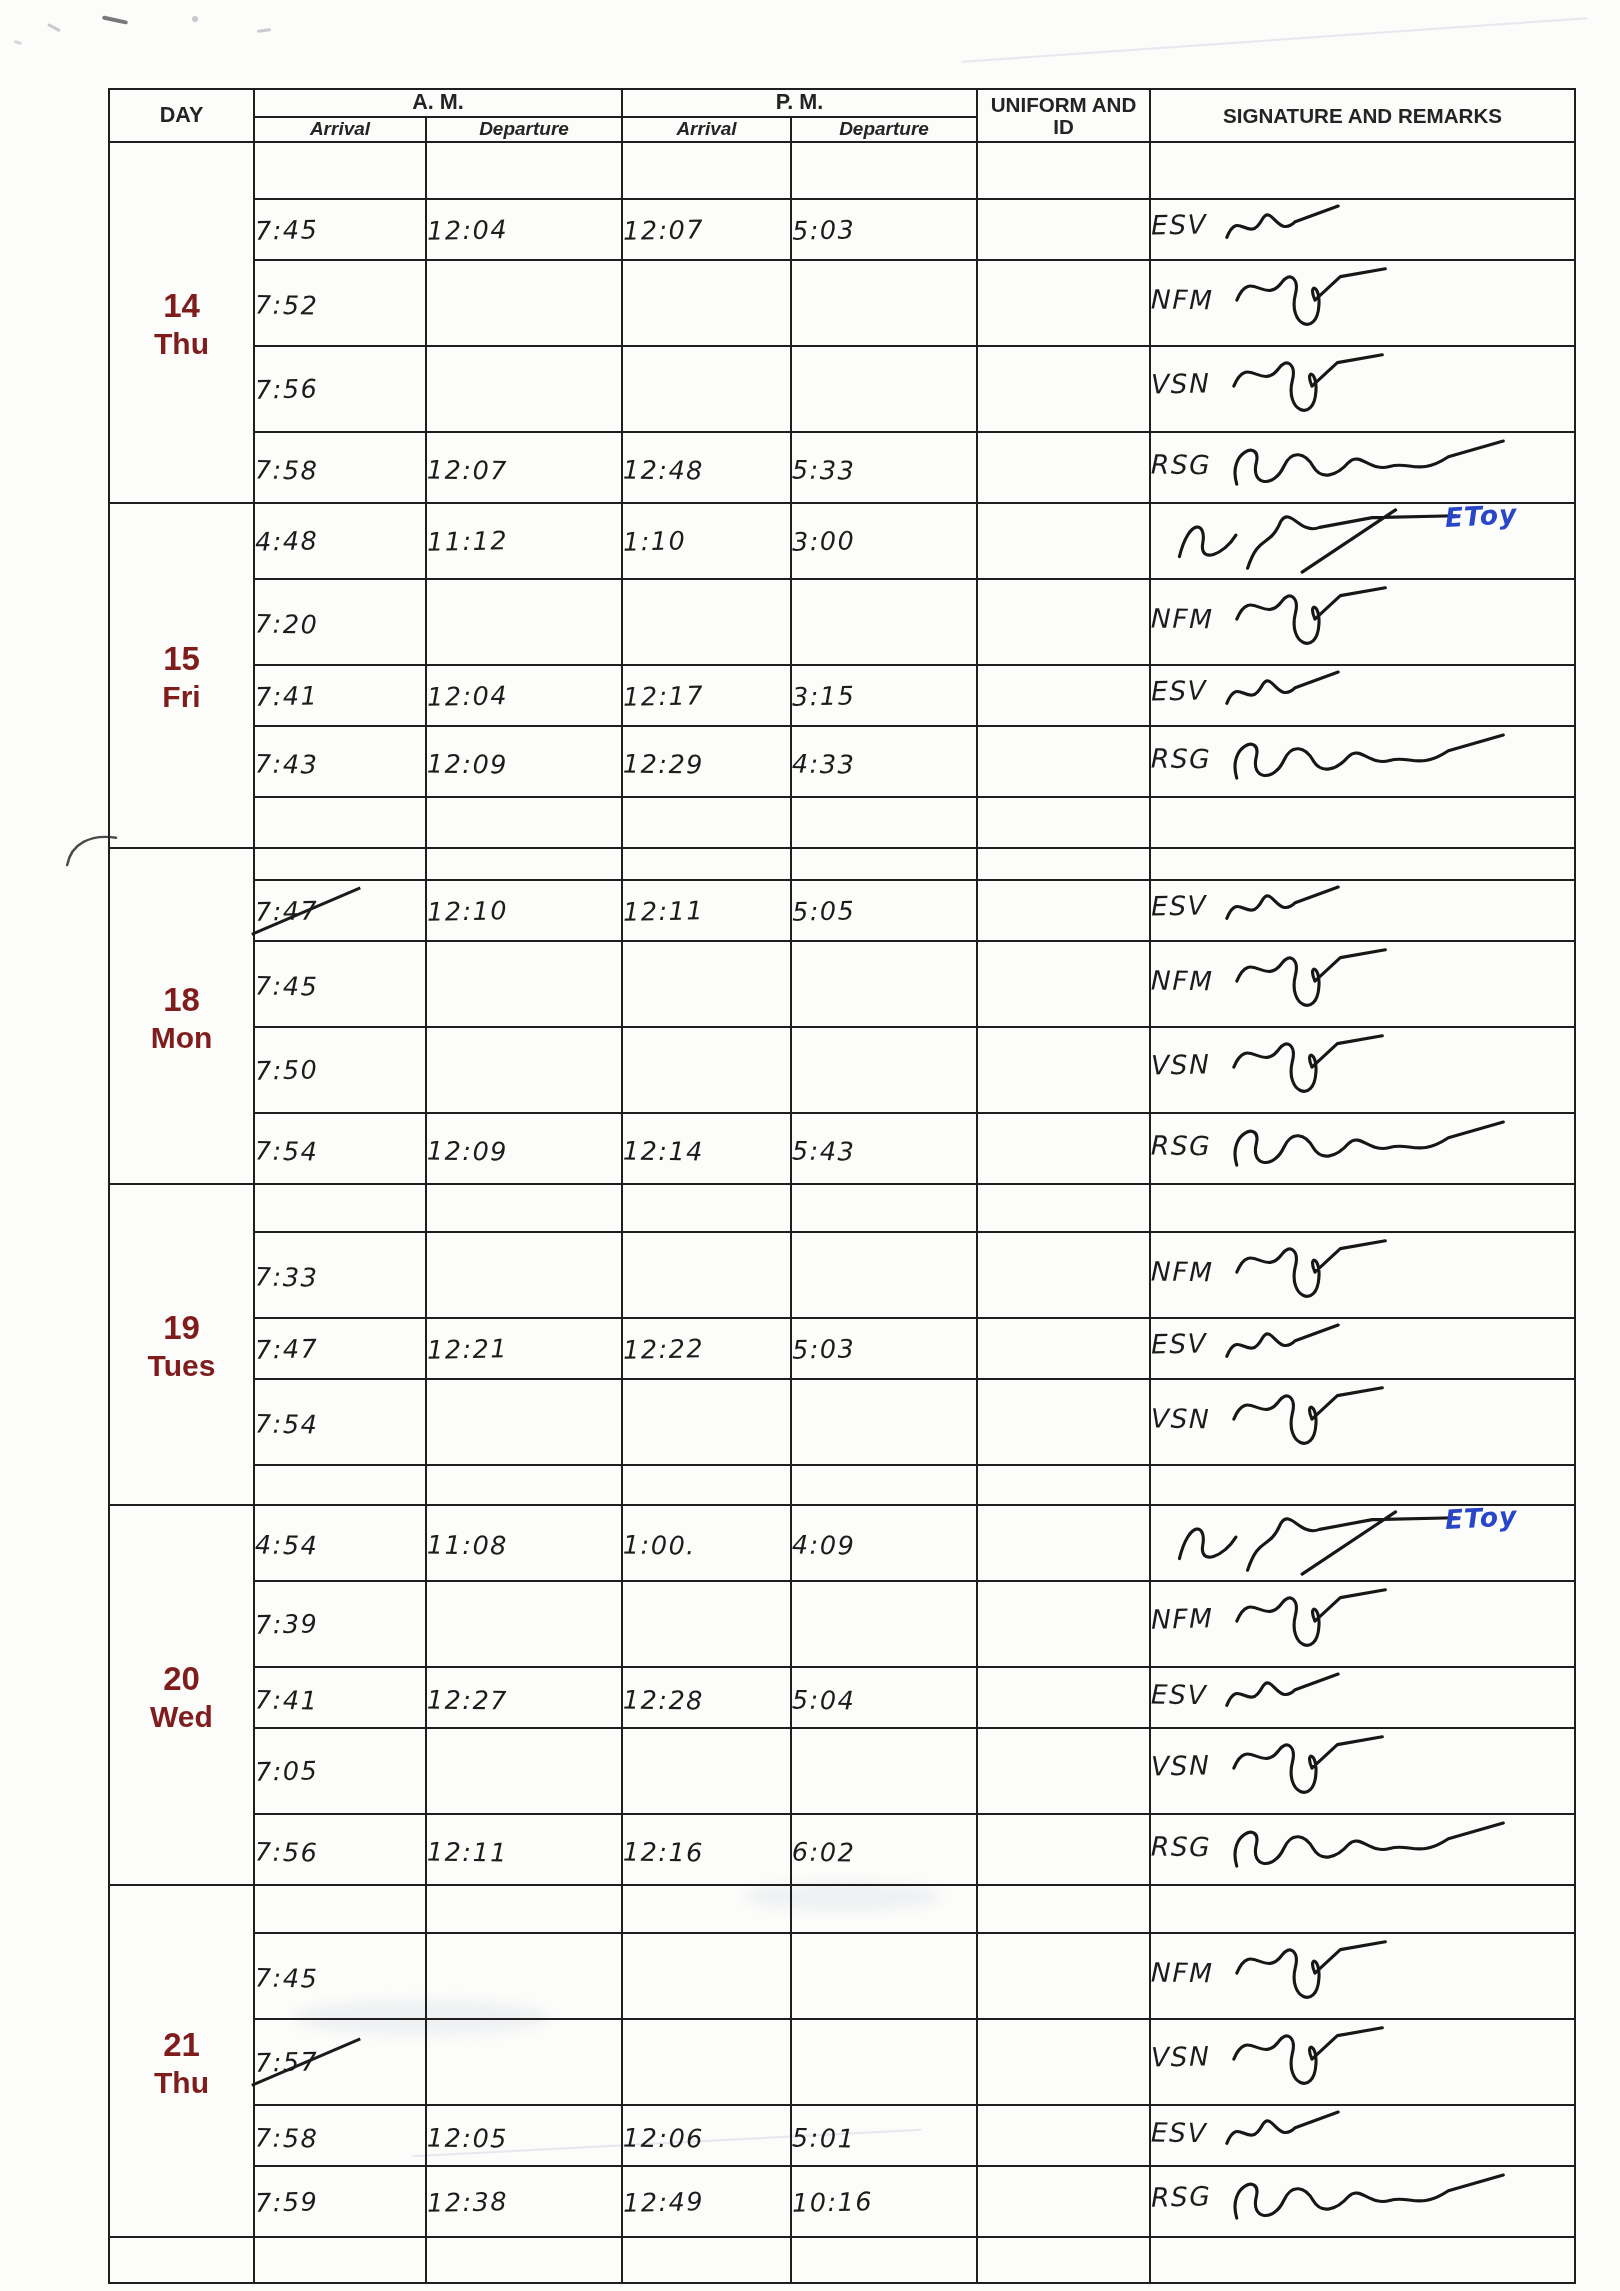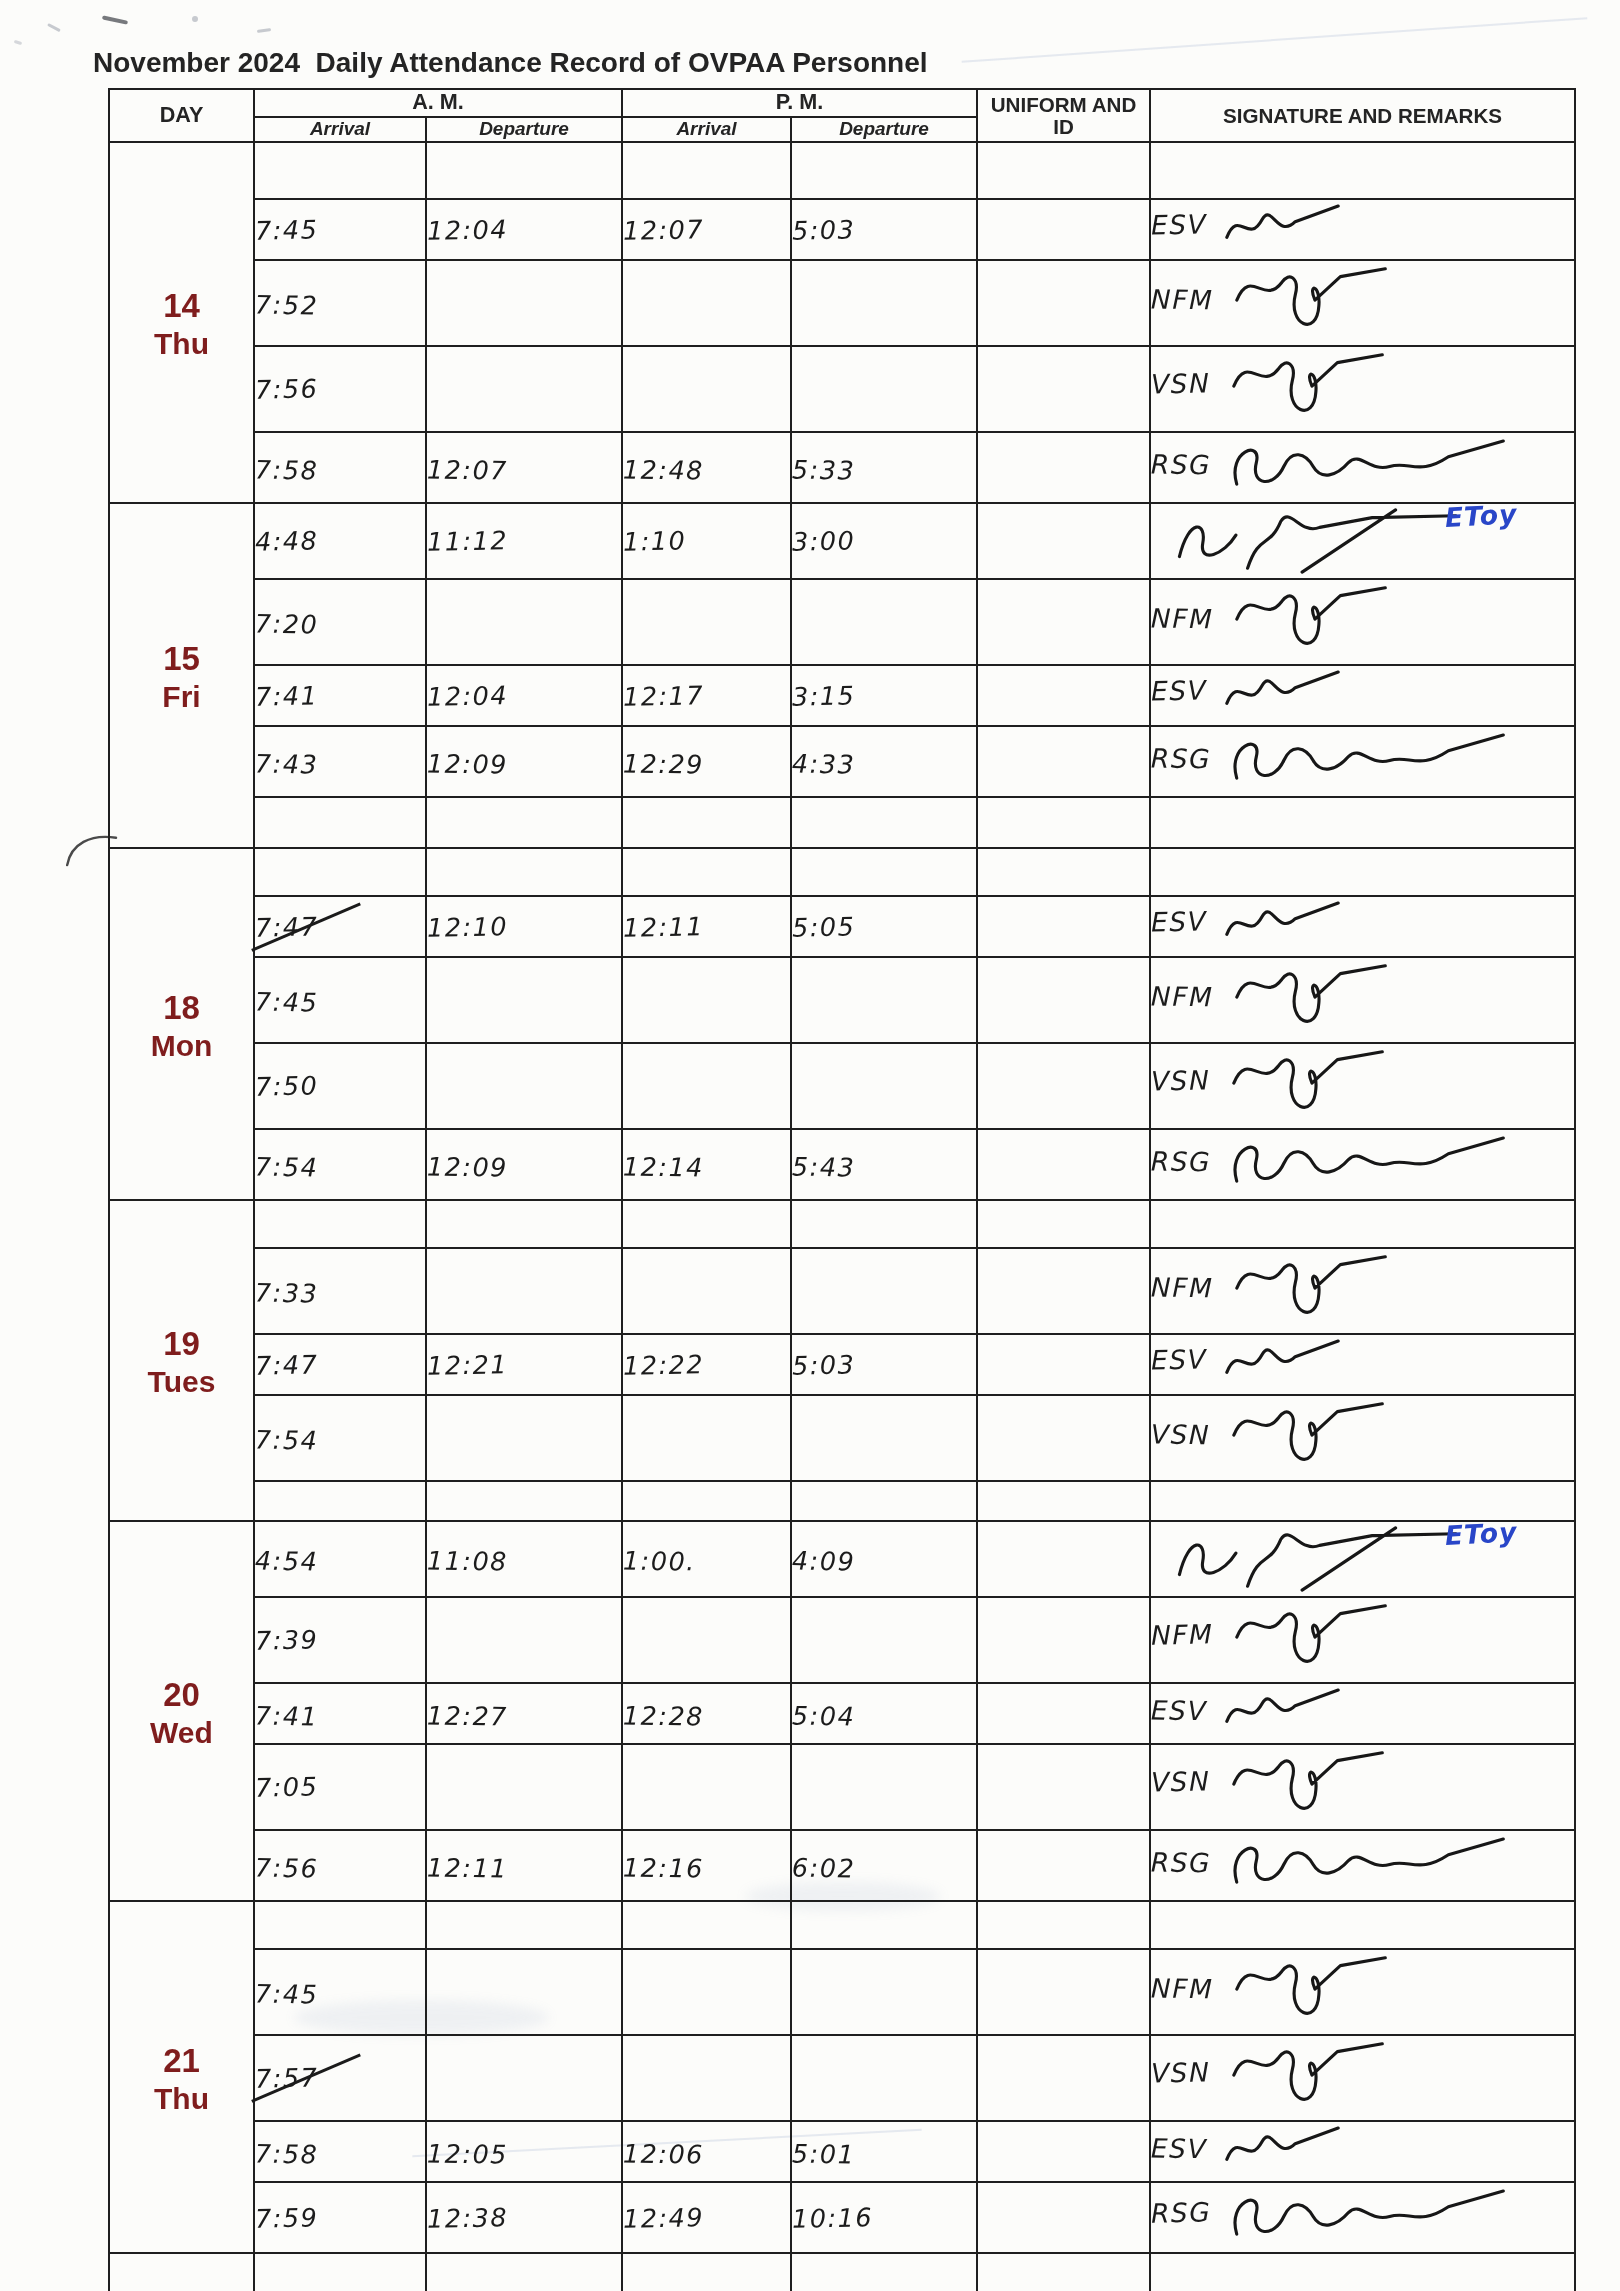--- a/index.html
+++ b/index.html
@@ -85,21 +85,20 @@
   <div class="pencil" style="left:257px;top:29px;width:13.7px;height:2.9px;transform:rotate(-8deg);"></div>
   <div class="pencil" style="left:13.7px;top:41px;width:7.8px;height:2.9px;transform:rotate(18deg);opacity:.4;"></div>
   <div class="scanline" style="left:961px;top:39px;width:627px;transform:rotate(-4deg);"></div>
   <div class="scanline" style="left:412px;top:2142px;width:510px;transform:rotate(-3deg);"></div>
   <div class="smudge" style="left:294px;top:2000px;width:255px;height:35px;"></div>
   <div class="smudge" style="left:745px;top:1882px;width:196px;height:29px;"></div>
   <svg class="margin-arc" width="69" height="43" viewBox="0 0 70 44">
       <path d="M6 38 C 10 16, 30 6, 56 10"></path>
     </svg>
 
-  <div class="title">November 2024  Daily Attendance Record of OVPAA Personnel</div>
 
   <table class="att">
     <colgroup>
       <col style="width:145px">
         <col style="width:172px">
         <col style="width:196px">
       <col style="width:169px">
         <col style="width:186px">
         <col style="width:173px">
         <col style="width:425px">
@@ -217,21 +216,21 @@
             </svg></td>
         </tr>
         <tr style="height: 51px;">
           <td class="cell"><span class="hw"></span></td>
           <td class="cell"><span class="hw"></span></td>
           <td class="cell"><span class="hw"></span></td>
           <td class="cell"><span class="hw"></span></td>
           <td class="cell"><span class="hw"></span></td>
           <td class="sig"><span class="hw"></span></td>
         </tr>
-        <tr class="block-start" style="height: 48px;">
+        <tr class="block-start" style="height: 32px;">
           <td class="day" rowspan="5">
             <div class="day-num">18</div>
             <div class="day-wd">Mon</div>
           </td>
           <td class="cell"><span class="hw"></span></td>
           <td class="cell"><span class="hw"></span></td>
           <td class="cell"><span class="hw"></span></td>
           <td class="cell"><span class="hw"></span></td>
           <td class="cell"><span class="hw"></span></td>
           <td class="sig"><span class="hw"></span></td>

